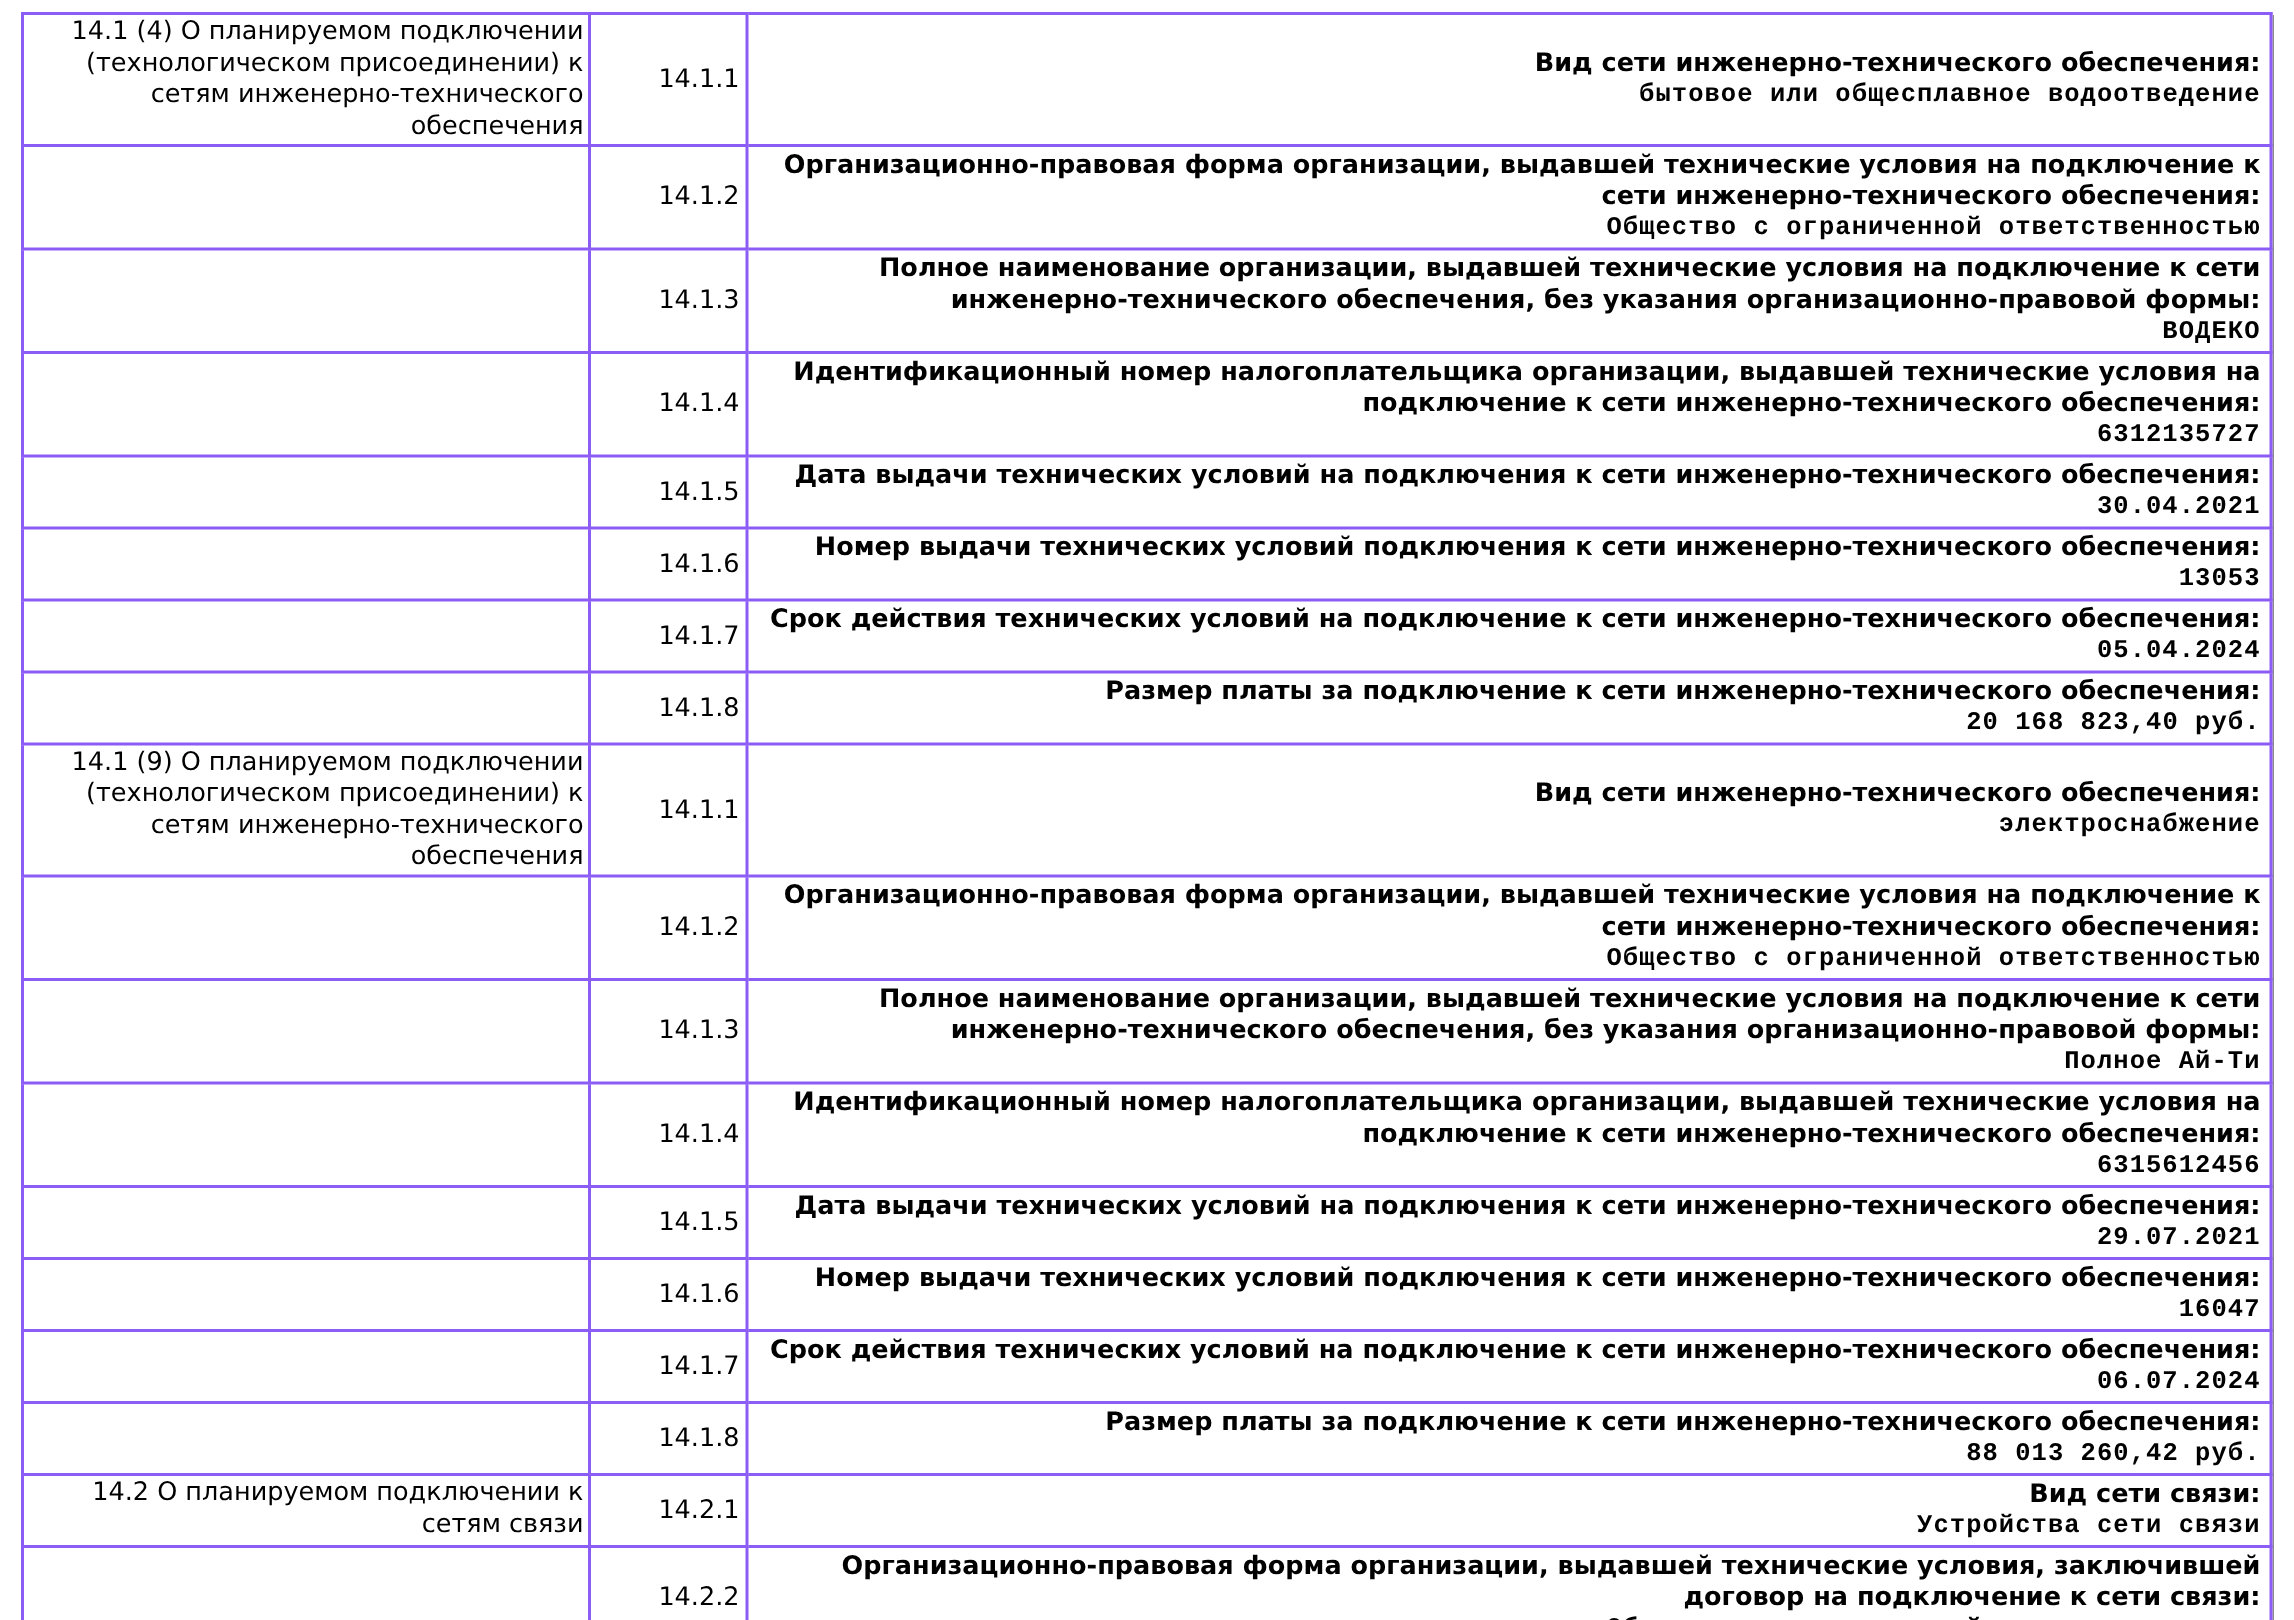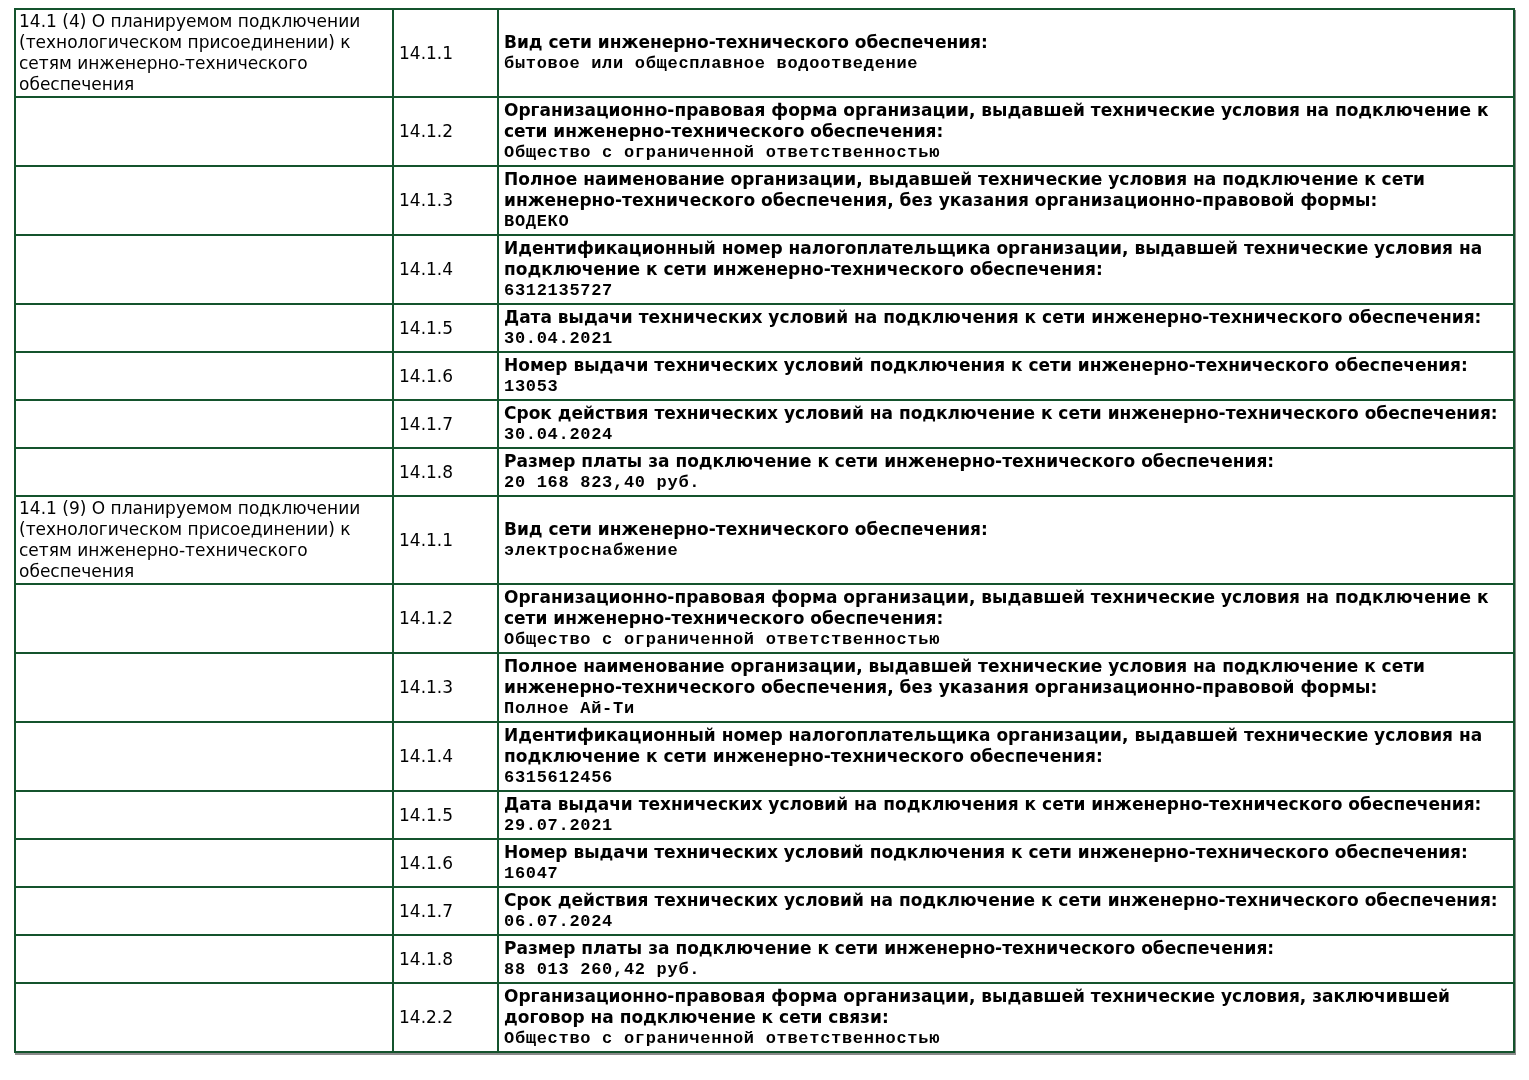--- a/index.html
+++ b/index.html
@@ -13,25 +13,26 @@
   }
   table.decl {
     border-collapse: collapse;
     table-layout: fixed;
     width: 1501px;
     border: 2px solid #000;
     box-shadow: 1px 2px 0 #8a8a8a;
     background: #fff;
   }
   table.decl td {
-    border: 2px solid #14532d;
+    border: 2px solid #8b5cf6;
     font-size: 17px;
     line-height: 21px;
     overflow: hidden;
     word-wrap: break-word;
+    text-align: right;
   }
   td.c1 {
     width: 370px;
     vertical-align: top;
     padding: 1px 3px 1px 3px;
   }
   td.c2 {
     width: 94px;
     vertical-align: middle;
     padding: 1px 4px 1px 5px;
@@ -139,21 +140,21 @@
 
   <tr>
     <td class="c1">
       <div class="section-title"></div>
     </td>
     <td class="c2">
       <div class="row-number">14.1.7</div>
     </td>
     <td class="c3">
       <div class="field-label">Срок действия технических условий на подключение к сети инженерно-технического обеспечения:</div>
-      <div class="field-value">30.04.2024</div>
+      <div class="field-value">05.04.2024</div>
     </td>
   </tr>
 
   <tr>
     <td class="c1">
       <div class="section-title"></div>
     </td>
     <td class="c2">
       <div class="row-number">14.1.8</div>
     </td>
@@ -260,20 +261,32 @@
     </td>
     <td class="c2">
       <div class="row-number">14.1.8</div>
     </td>
     <td class="c3">
       <div class="field-label">Размер платы за подключение к сети инженерно-технического обеспечения:</div>
       <div class="field-value">88 013 260,42 руб.</div>
     </td>
   </tr>
 
+  <tr>
+    <td class="c1">
+      <div class="section-title">14.2 О планируемом подключении к сетям связи</div>
+    </td>
+    <td class="c2">
+      <div class="row-number">14.2.1</div>
+    </td>
+    <td class="c3">
+      <div class="field-label">Вид сети связи:</div>
+      <div class="field-value">Устройства сети связи</div>
+    </td>
+  </tr>
 
   <tr>
     <td class="c1">
       <div class="section-title"></div>
     </td>
     <td class="c2">
       <div class="row-number">14.2.2</div>
     </td>
     <td class="c3">
       <div class="field-label">Организационно-правовая форма организации, выдавшей технические условия, заключившей договор на подключение к сети связи:</div>

